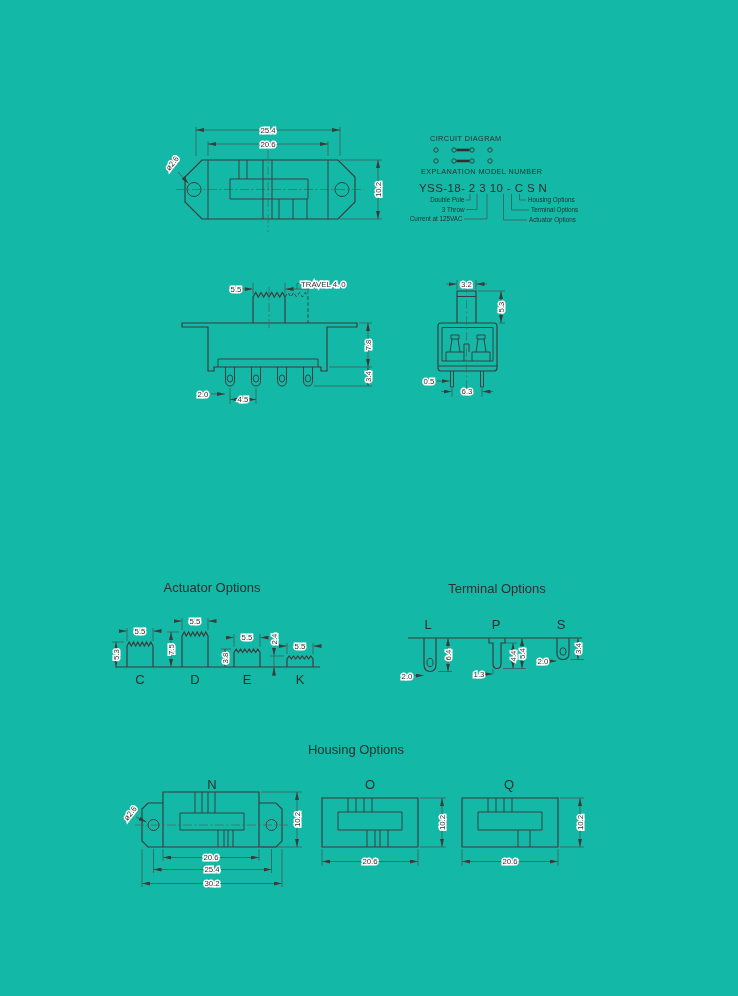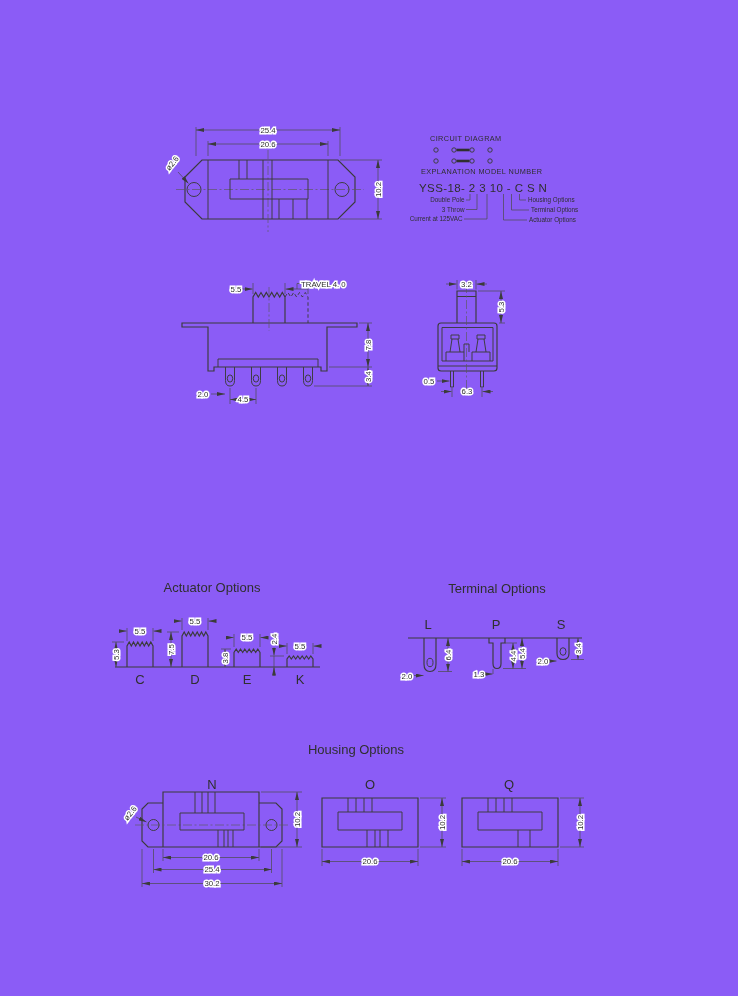--- a/index.html
+++ b/index.html
@@ -1,16 +1,16 @@
 <!DOCTYPE html>
 <html><head>
 <meta charset="utf-8">
 <style>
   html,body { margin:0; padding:0; background:#ffffff; }
-  .page { width:738px; height:996px; position:relative; background:#8b5cf6; }
+  .page { width:738px; height:996px; position:relative; background:#14b8a6; }
   svg { display:block; }
   .ol  { fill:none; stroke:#3b3b3b; stroke-width:1.15; stroke-linejoin:miter; }
   .il  { fill:none; stroke:#3b3b3b; stroke-width:0.95; }
   .ext { fill:none; stroke:#4a4a4a; stroke-width:0.7; }
   .dim { fill:none; stroke:#4a4a4a; stroke-width:0.7; }
   .cl  { fill:none; stroke:#5a5a5a; stroke-width:0.65; stroke-dasharray:9 2.5 2 2.5; }
   .dash{ fill:none; stroke:#3b3b3b; stroke-width:0.95; stroke-dasharray:3.5 2.5; }
   .bar { stroke:#2f2f2f; stroke-width:2.6; }
   text { font-family:"Liberation Sans", sans-serif; fill:#2f2f2f; }
   .dt  { font-size:7.8px; paint-order:stroke fill; stroke:#ffffff; stroke-width:3px; fill:#2f2f2f; }

